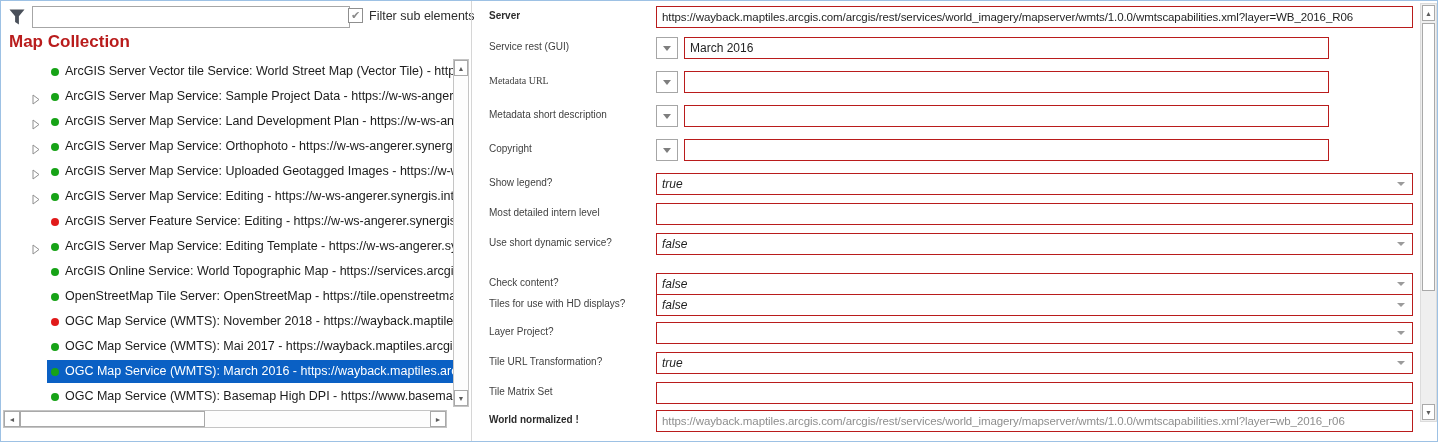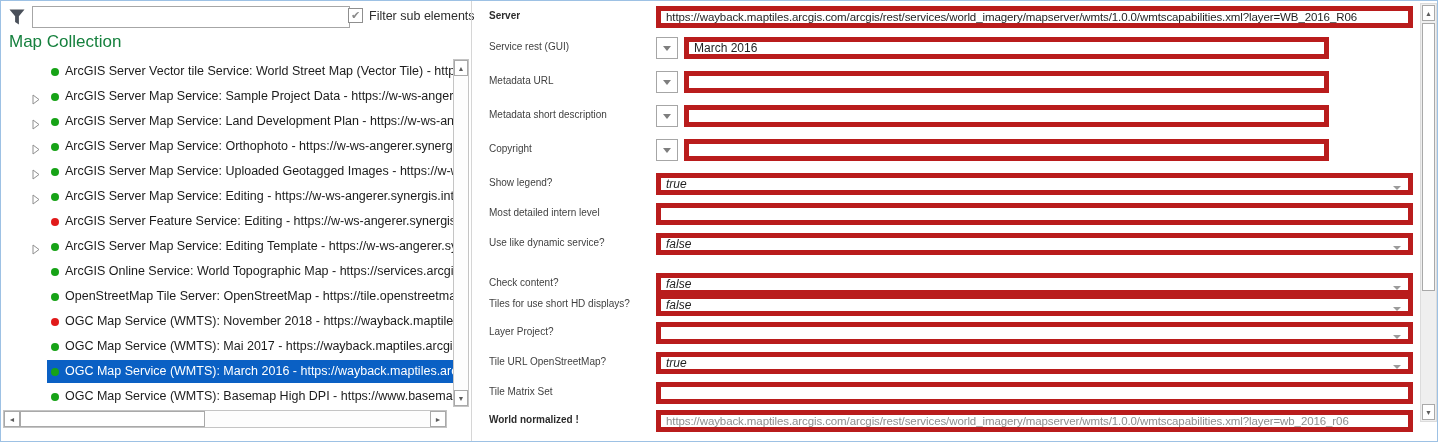--- a/index.html
+++ b/index.html
@@ -6,21 +6,21 @@
   body{width:1440px;height:444px;overflow:hidden;font-family:"Liberation Sans",sans-serif;}
   .app{position:relative;width:1438px;height:442px;border:1px solid #9dc1e4;background:#fff;box-sizing:border-box;}
 
   
   .left-panel{position:absolute;left:0;top:0;width:470px;height:440px;}
   .divider{position:absolute;left:470px;top:0;bottom:0;width:1px;background:#d6d6d6;}
   .filter-icon{position:absolute;left:7px;top:7px;width:20px;height:19px;}
   .filter-input{position:absolute;left:31px;top:5px;width:308px;height:20px;border:1px solid #a6a6a6;background:#fff;font:12px "Liberation Sans",sans-serif;padding:0 4px;box-sizing:content-box;outline:none;}
   .checkbox{position:absolute;left:347px;top:7px;width:13px;height:13px;border:1px solid #8f8f8f;background:#fff;color:#8a8a8a;font-size:11px;line-height:13px;text-align:center;}
   .checkbox-label{position:absolute;left:368px;top:8px;font-size:12.5px;color:#2e2e2e;white-space:nowrap;}
-  .page-title{position:absolute;left:8px;top:31px;font-size:17px;font-weight:400;color:#15803d;white-space:nowrap;}
+  .page-title{position:absolute;left:8px;top:31px;font-size:17px;font-weight:700;color:#b91c1c;white-space:nowrap;}
 
   .tree{position:absolute;left:2px;top:58px;width:450px;height:350px;overflow:hidden;}
   .tree-row{position:relative;height:25px;cursor:default;}
   .tree-row.selected::before{content:"";position:absolute;left:44px;right:0;top:1px;bottom:1px;background:var(--sel,#0a60c4);}
   .expander{position:absolute;left:29px;top:7px;z-index:1;}
   .dot{position:absolute;left:48px;top:9px;width:8px;height:8px;border-radius:50%;z-index:1;}
   .dot.green{background:var(--green,#17a317);}
   .dot.red{background:var(--red,#e11a1a);}
   .tree-label{position:absolute;left:62px;top:5px;font-size:12.5px;color:#1b1b1b;white-space:nowrap;z-index:1;}
   .tree-row.selected .tree-label{color:#fff;}
@@ -35,21 +35,21 @@
   .hscroll .sb-btn{top:0;width:16px;height:16px;}
   .hscroll .sb-left{left:0;}
   .hscroll .sb-right{right:0;}
   .hscroll .sb-thumb{position:absolute;left:16px;top:0;width:185px;height:16px;border:1px solid #a9a9a9;background:#fff;box-sizing:border-box;}
 
   
   .right-panel{position:absolute;left:471px;top:0;width:949px;height:440px;}
   .prop-row{position:absolute;left:0;width:100%;height:24px;}
   .prop-label{position:absolute;left:17px;top:4px;font-size:10px;color:#3f3f3f;white-space:nowrap;}
   .prop-label.bold{font-weight:700;color:#2c2c2c;}
-  .field{position:absolute;border:5px solid #b91c1c;background:#fff;box-sizing:border-box;height:22px;font-size:12px;color:#1f1f1f;display:flex;align-items:center;padding:0 5px;white-space:nowrap;overflow:hidden;}
+  .field{position:absolute;border:1px solid #b91c1c;background:#fff;box-sizing:border-box;height:22px;font-size:12px;color:#1f1f1f;display:flex;align-items:center;padding:0 5px;white-space:nowrap;overflow:hidden;}
   .field.full{left:184px;width:757px;}
   .field.after-dd{left:212px;width:645px;}
   .field.url{font-size:11.5px;letter-spacing:-0.1px;}
   .field.muted{color:#8e8e8e;}
   .field.italic{font-style:italic;}
   .dd-btn{position:absolute;left:184px;width:22px;height:22px;border:1px solid #a6a6a6;background:#fff;box-sizing:border-box;display:flex;align-items:center;justify-content:center;}
   .tri-down{width:0;height:0;border-left:4px solid transparent;border-right:4px solid transparent;border-top:5px solid #7e7e7e;}
   .combo-arrow{position:absolute;right:7px;top:8px;width:0;height:0;border-left:4px solid transparent;border-right:4px solid transparent;border-top:4px solid #9b9b9b;}
 
   
@@ -173,21 +173,21 @@
         </div>
         <div class="prop-row" style="top: 36px;">
           <span class="prop-label">Service rest (GUI)</span>
           <div class="dd-btn">
             <span class="tri-down"></span>
           </div>
           <div class="field after-dd">
             <span>March 2016</span>
           </div>
         </div>
-        <div class="prop-row" style="top: 70px;">
+        <div class="prop-row" style="top: 70px; font-family: Liberation Serif, serif;">
           <span class="prop-label">Metadata URL</span>
           <div class="dd-btn">
             <span class="tri-down"></span>
           </div>
           <div class="field after-dd">
             <span></span>
           </div>
         </div>
         <div class="prop-row" style="top: 104px;">
           <span class="prop-label">Metadata short description</span>
@@ -214,49 +214,49 @@
             <span class="combo-arrow"></span>
           </div>
         </div>
         <div class="prop-row" style="top: 202px;">
           <span class="prop-label">Most detailed intern level</span>
           <div class="field full">
             <span></span>
           </div>
         </div>
         <div class="prop-row" style="top: 232px;">
-          <span class="prop-label">Use like dynamic service?</span>
+          <span class="prop-label">Use short dynamic service?</span>
           <div class="field full italic">
             <span>false</span>
             <span class="combo-arrow"></span>
           </div>
         </div>
         <div class="prop-row" style="top: 263px; margin-top: 9px;">
           <span class="prop-label">Check content?</span>
           <div class="field full italic">
             <span>false</span>
             <span class="combo-arrow"></span>
           </div>
         </div>
         <div class="prop-row" style="top: 293px;">
-          <span class="prop-label">Tiles for use short HD displays?</span>
+          <span class="prop-label">Tiles for use with HD displays?</span>
           <div class="field full italic">
             <span>false</span>
             <span class="combo-arrow"></span>
           </div>
         </div>
         <div class="prop-row" style="top: 321px;">
           <span class="prop-label">Layer Project?</span>
           <div class="field full italic">
             <span></span>
             <span class="combo-arrow"></span>
           </div>
         </div>
         <div class="prop-row" style="top: 351px;">
-          <span class="prop-label">Tile URL OpenStreetMap?</span>
+          <span class="prop-label">Tile URL Transformation?</span>
           <div class="field full italic">
             <span>true</span>
             <span class="combo-arrow"></span>
           </div>
         </div>
         <div class="prop-row" style="top: 381px;">
           <span class="prop-label">Tile Matrix Set</span>
           <div class="field full">
             <span></span>
           </div>

